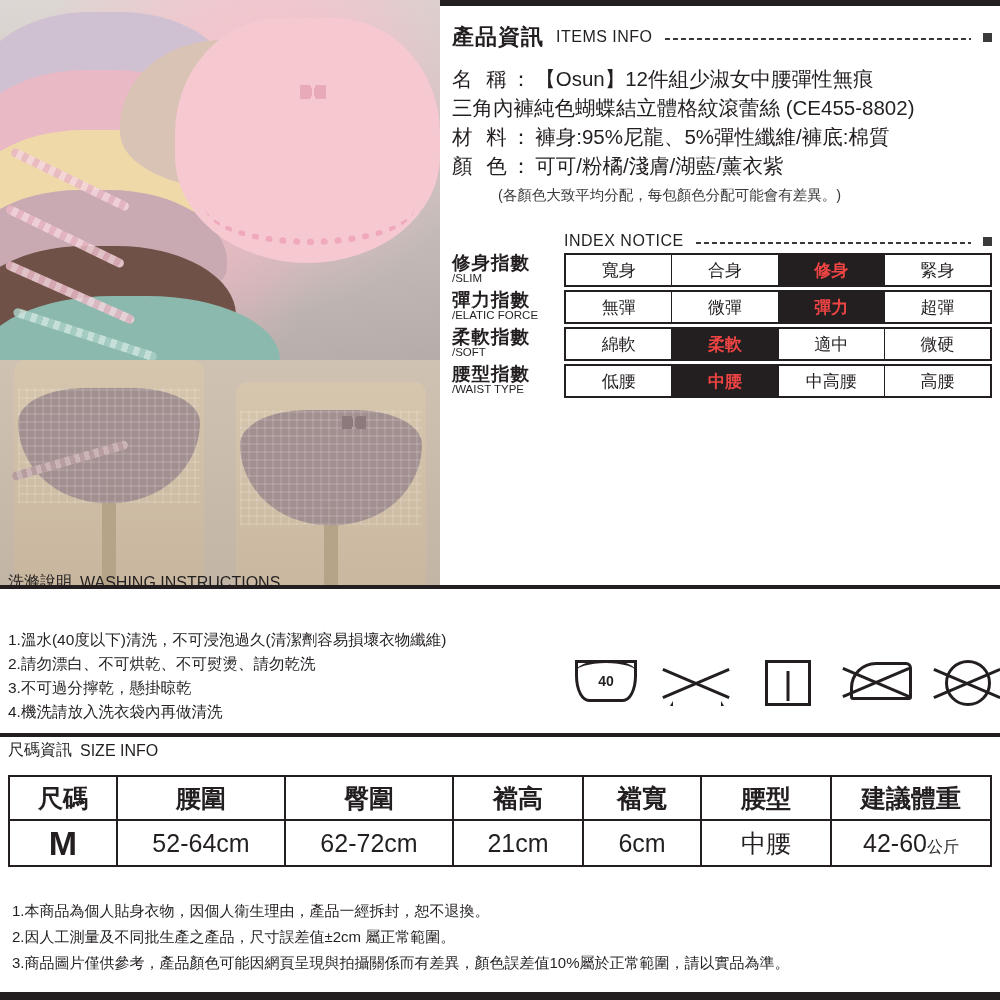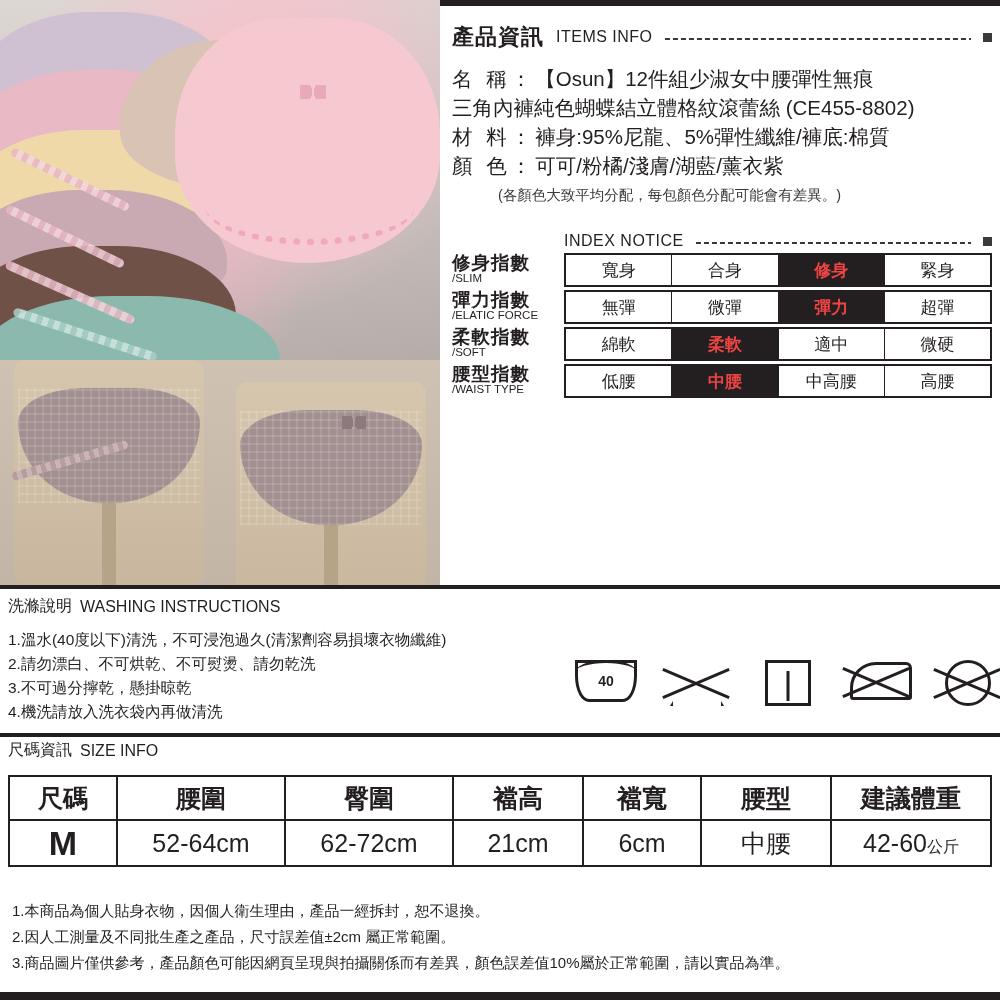--- a/index.html
+++ b/index.html
@@ -89,21 +89,21 @@
   .idx-name { width:112px; line-height:1.05; }
   .idx-name .zh { font-size:18.5px; font-weight:bold; letter-spacing:1px; }
   .idx-name .en { font-size:11.5px; color:#231f20; }
   .idx-cells { flex:1; display:flex; border:2px solid #231f20; height:34px; }
   .idx-cell { flex:1; display:flex; align-items:center; justify-content:center;
               font-size:17px; border-right:1px solid #231f20; }
   .idx-cell:last-child { border-right:none; }
   .idx-cell.active { background:#231f20; color:#ef4444; font-weight:bold; }
 
   
-  .wash-head { position:absolute; left:8px; top:596px; width:984px; display:flex; align-items:center; gap:8px; }
+  .wash-head { position:absolute; left:8px; top:572px; width:984px; display:flex; align-items:center; gap:8px; }
   .wash-list { position:absolute; left:8px; top:628px; width:560px; font-size:15.5px; line-height:1.55; }
   .wash-icons { position:absolute; left:575px; top:660px; width:420px; height:60px; }
   .wicon { position:absolute; top:0; width:62px; height:48px; }
   .wash-tub { border:3px solid #231f20; border-radius:0 0 14px 14px/0 0 26px 26px;
               width:62px; height:42px; position:relative; }
   .wash-tub:before { content:""; position:absolute; left:-3px; right:-3px; top:-3px; height:12px;
               border-top:3px solid #231f20; border-radius:60% 60% 0 0 / 100% 100% 0 0; }
   .wash-tub span { position:absolute; left:0; right:0; top:10px; text-align:center; font-size:14px; font-weight:bold; }
   .cross { position:absolute; inset:0; }
   .cross:before, .cross:after { content:""; position:absolute; left:-4px; top:50%; width:72px; height:3px; background:#231f20; }

